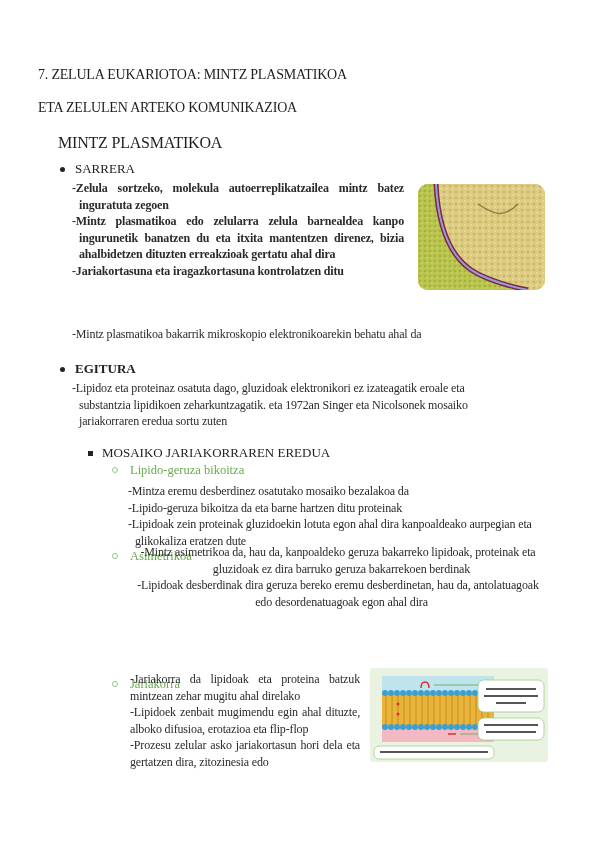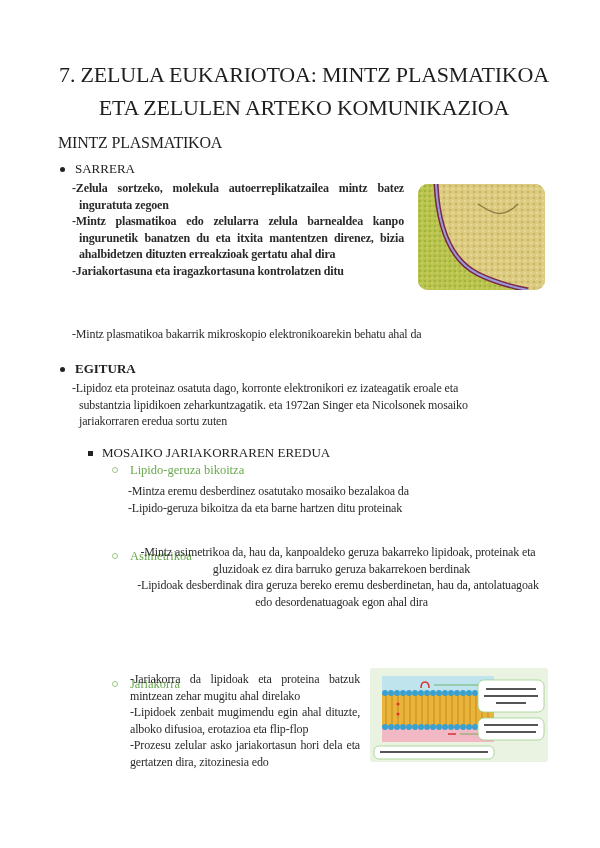--- a/index.html
+++ b/index.html
@@ -2,22 +2,22 @@
 <html><head>
 <meta charset="utf-8">
 <style>
   html, body { margin: 0; padding: 0; background: #ffffff; }
   body {
     width: 600px; height: 848px; position: relative; overflow: hidden;
     font-family: "Liberation Serif", "DejaVu Serif", serif;
     color: #222222;
   }
   .title {
-    position: absolute; left: 44px; top: 58px; width: 520px;
-    text-align: center; font-size: 22px; line-height: 33px;
+    position: absolute; left: 38px; top: 58px; width: 520px;
+    text-align: left; font-size: 14px; line-height: 33px;
     letter-spacing: -0.2px; color: #1f1f1f;
   }
   .h2 {
     position: absolute; left: 58px; top: 134px;
     font-size: 16px; color: #1f1f1f; letter-spacing: -0.2px;
   }
   .abs { position: absolute; }
   .bullet-l1 { font-size: 13px; line-height: 18px; color: #222; }
   .bullet-l1 .dot {
     display: inline-block; width: 5px; height: 5px; border-radius: 50%;
@@ -91,33 +91,34 @@
       <path d="M18 0 C20 40 30 75 60 90 C80 100 100 104 110 106" stroke="#9a9ad8" stroke-width="2" fill="none"></path>
       <path d="M60 20 C75 30 85 35 100 20" stroke="#6b5a2a" stroke-width="1.5" fill="none" opacity="0.7"></path>
     </svg>
   </div>
 
   <div class="abs bullet-l1" style="left:60px; top:360px;font-weight:bold;">
     <span class="dot"></span><span>EGITURA</span>
   </div>
 
   <div class="abs para" style="left:72px; top:380px; width:410px; text-align:left;">
-    <span class="item">-Lipidoz eta proteinaz osatuta dago, korronte elektronikori ez izateagatik eroale eta substantzia lipidikoen zeharkuntzagatik. eta 1972an Singer eta Nicolsonek  mosaiko jariakorraren eredua sortu zuten</span>
+    <span class="item">-Lipidoz eta proteinaz osatuta dago, gluzidoak elektronikori ez izateagatik eroale eta substantzia lipidikoen zeharkuntzagatik. eta 1972an Singer eta Nicolsonek  mosaiko jariakorraren eredua sortu zuten</span>
   </div>
 
   <div class="abs l2" style="left:88px; top:445px;">
     <span class="sq"></span><span>MOSAIKO JARIAKORRAREN EREDUA</span>
   </div>
 
   <div class="abs l3" style="left:112px; top:463px;">
     <span class="circ"></span><span>Lipido-geruza bikoitza</span>
   </div>
   <div class="abs para" style="left:128px; top:483px; width:420px; text-align:left;">
     <span class="item">-Mintza eremu desberdinez osatutako mosaiko bezalakoa da</span>
     <span class="item">-Lipido-geruza bikoitza da eta barne hartzen ditu proteinak</span>
+    <span class="item">-Lipidoak zein proteinak gluzidoekin lotuta egon ahal dira kanpoaldeako aurpegian eta glikokaliza eratzen dute</span>
   </div>
 
   <div class="abs l3" style="left:112px; top:549px;">
     <span class="circ"></span><span>Asimetrikoa</span>
   </div>
   <div class="abs para" style="left:128px; top:544px; width:420px; text-align:center;">
     <span class="item">-Mintz asimetrikoa da, hau da, kanpoaldeko geruza bakarreko lipidoak, proteinak eta gluzidoak ez dira barruko geruza bakarrekoen berdinak</span>
     <span class="item">-Lipidoak desberdinak dira geruza bereko eremu desberdinetan, hau da, antolatuagoak edo desordenatuagoak egon ahal dira</span>
   </div>
 

